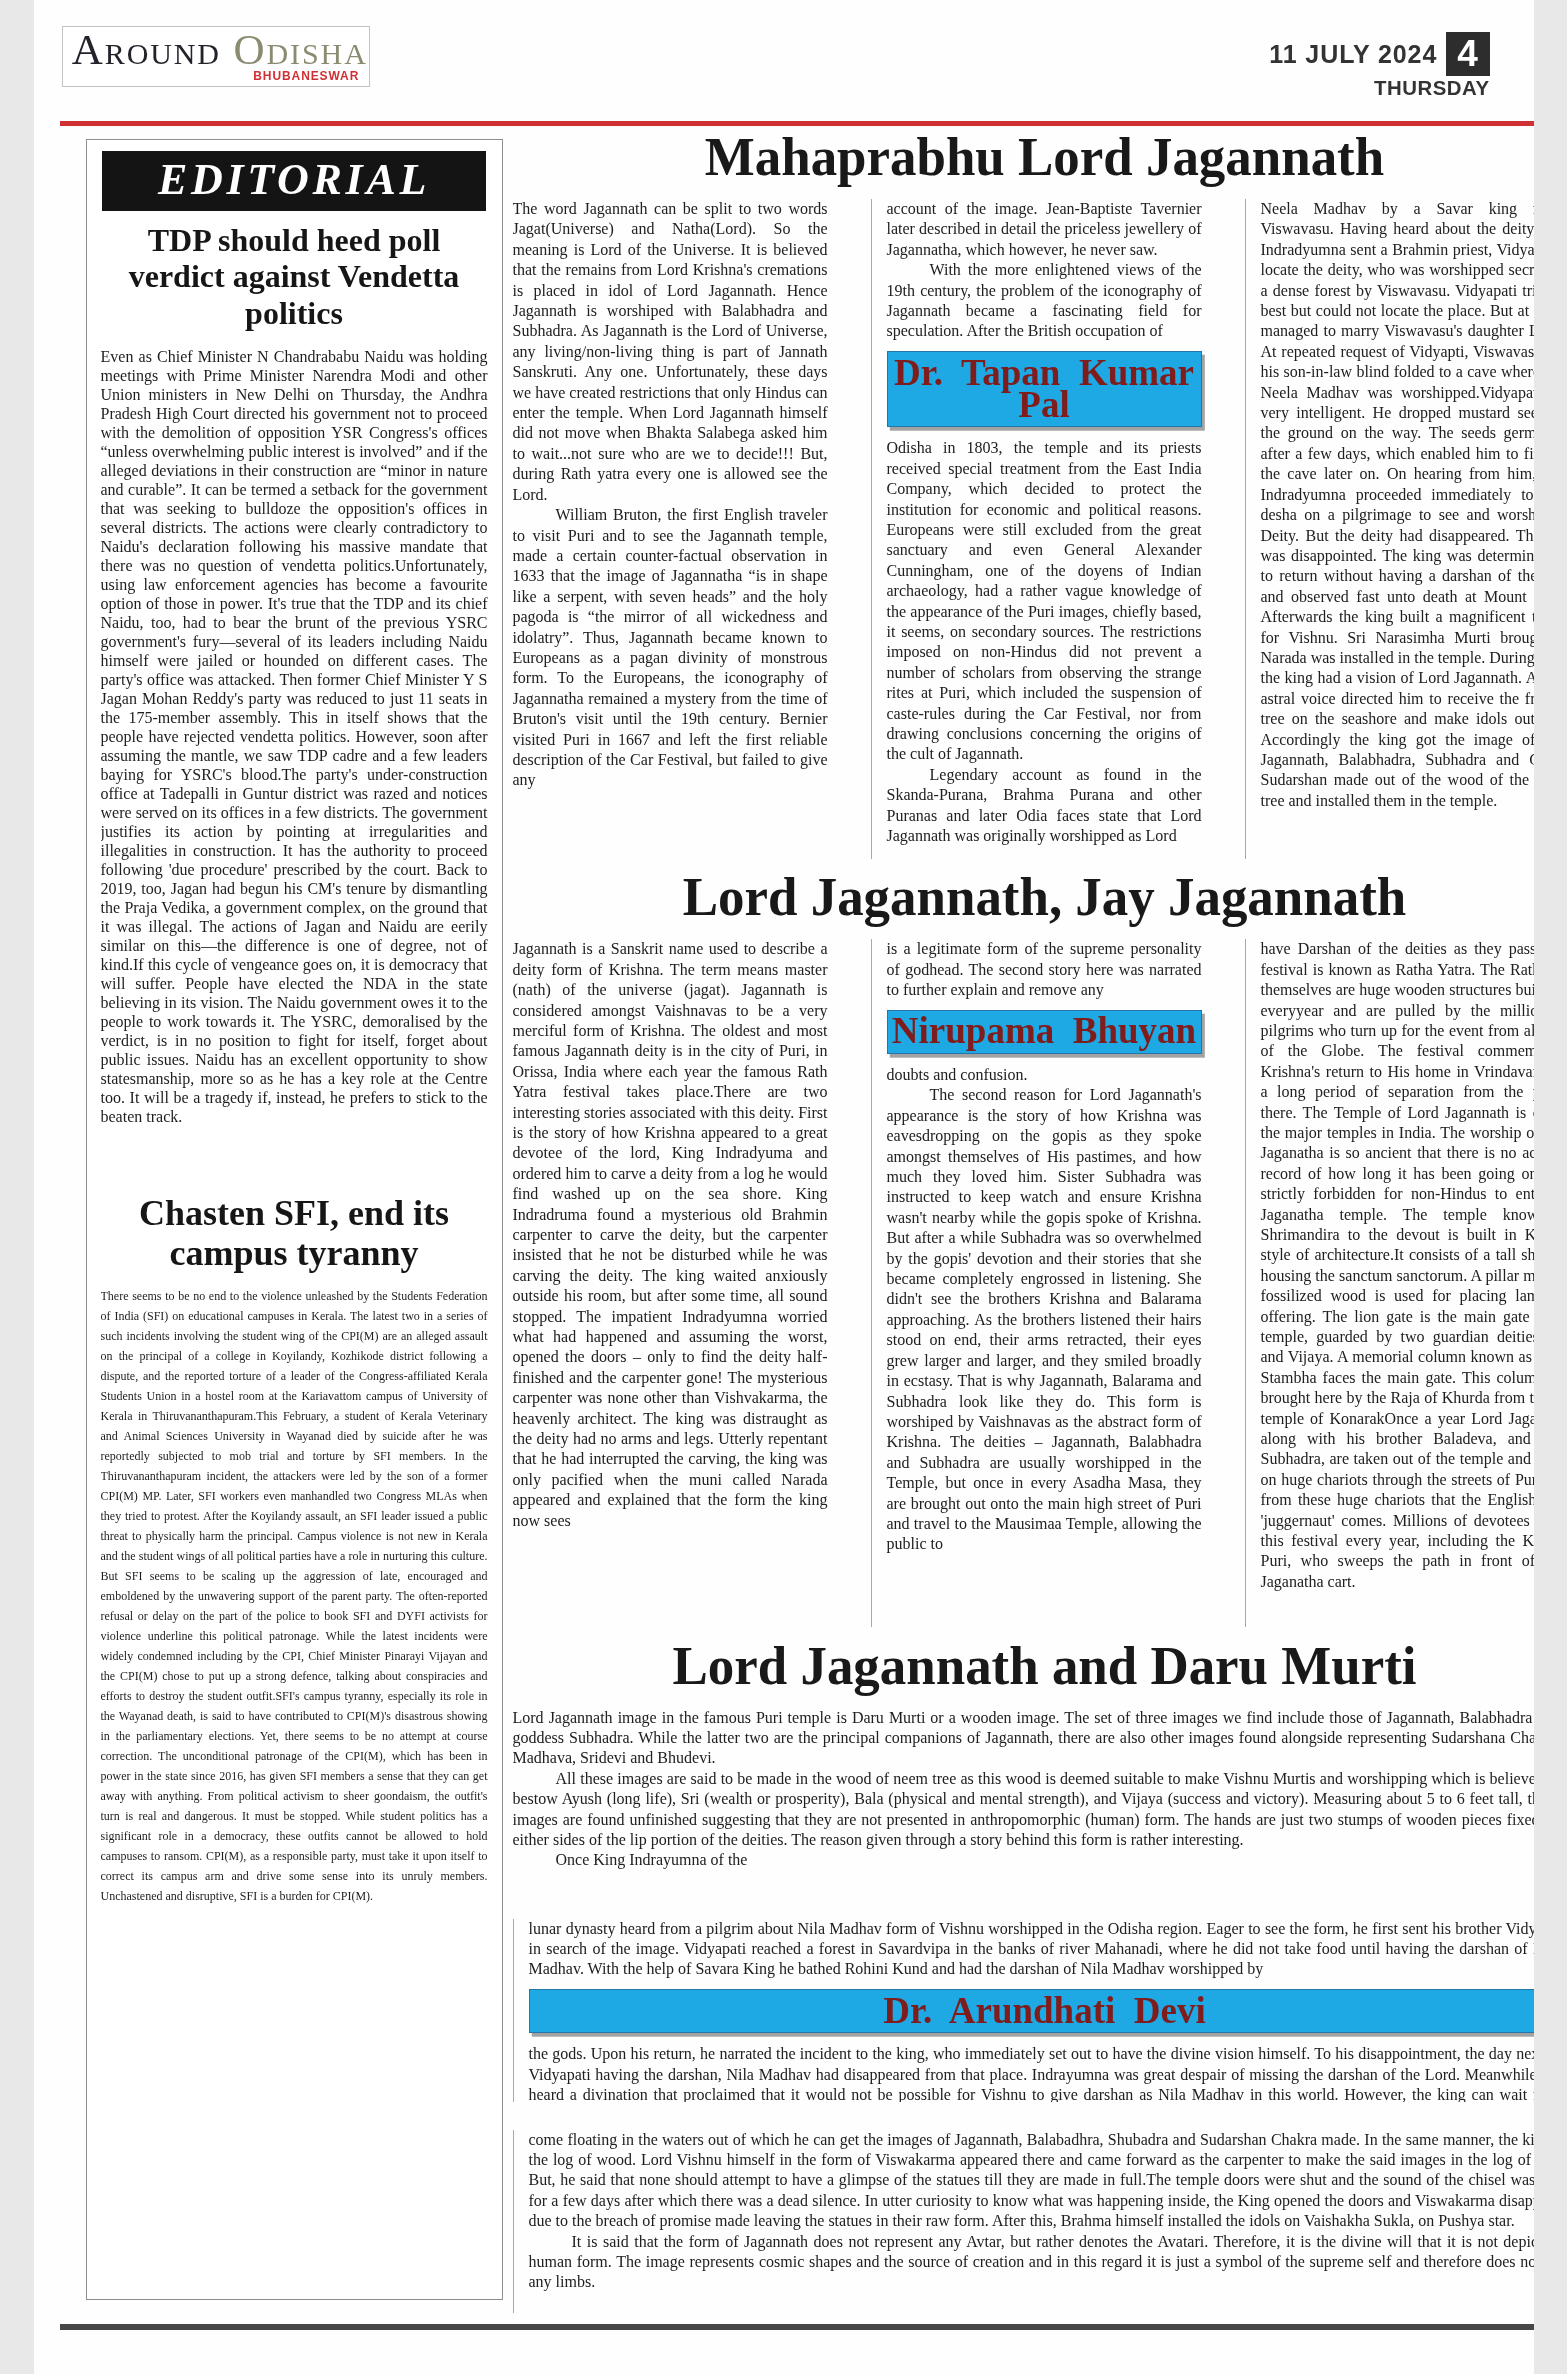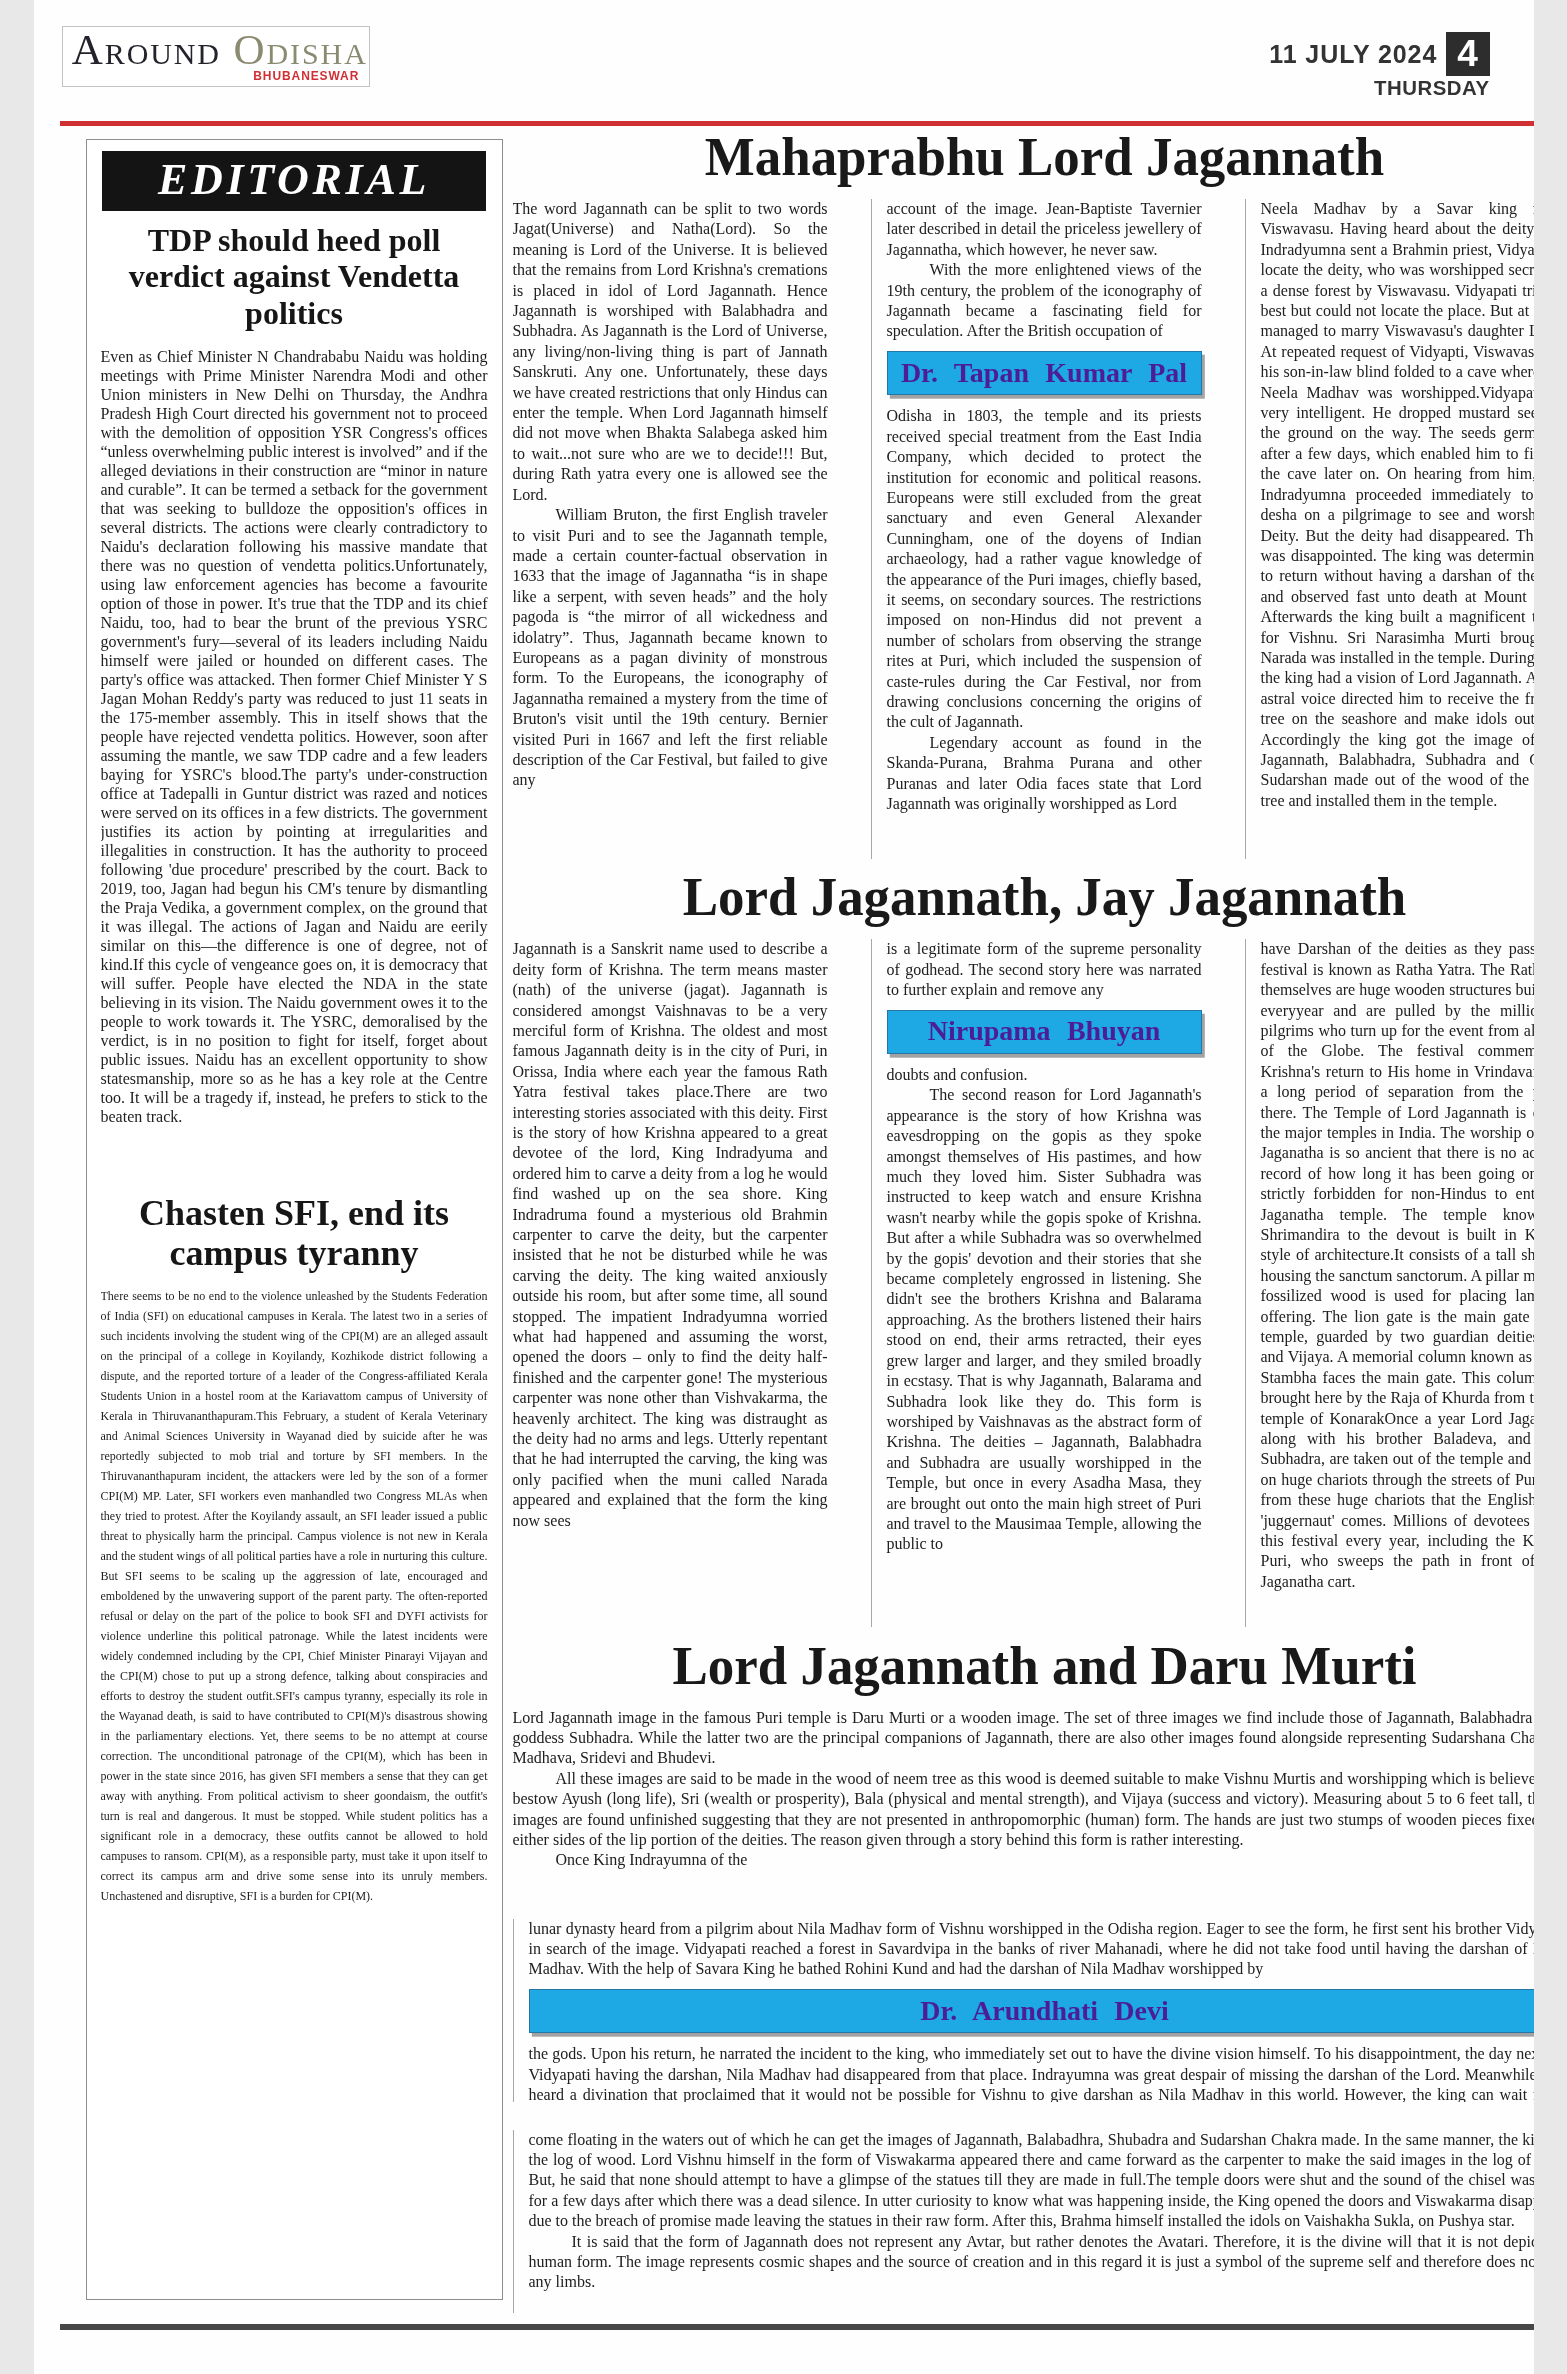--- a/index.html
+++ b/index.html
@@ -60,21 +60,21 @@
   .col:last-child { padding-right:0; }
   .col + .col { border-left:0.9px solid #a8a8a8; }
   .cols-1 { height:660px; }
   .cols-2 { height:688px; }
   .cols-3 { height:605px;flex-direction:column; }
   .col p { margin:0; font-size:16px; line-height:20.4px; text-align:justify; color:#202020; }
   .col p + p { text-indent:43px; }
   .byline-box {
     background:#1fa9e4; border:1.9px solid #2277a8;
     box-shadow:2.8px 3.7px 0 rgba(50,50,50,0.45);
-    color:#4c1d95; font-weight:bold; font-size:28px; line-height:32px;
+    color:#7f1d1d; font-weight:bold; font-size:37px; line-height:32px;
     text-align:center; padding:4.6px 0 5.6px; margin:9.3px 0 11px; word-spacing:9.3px;
   }
 </style>
 </head>
 <body>
 
 <div class="page">
 
   <div class="logo-box">
     <div class="logo-line"><span class="logo-w1">Around </span><span class="logo-w2">Odisha</span></div>

